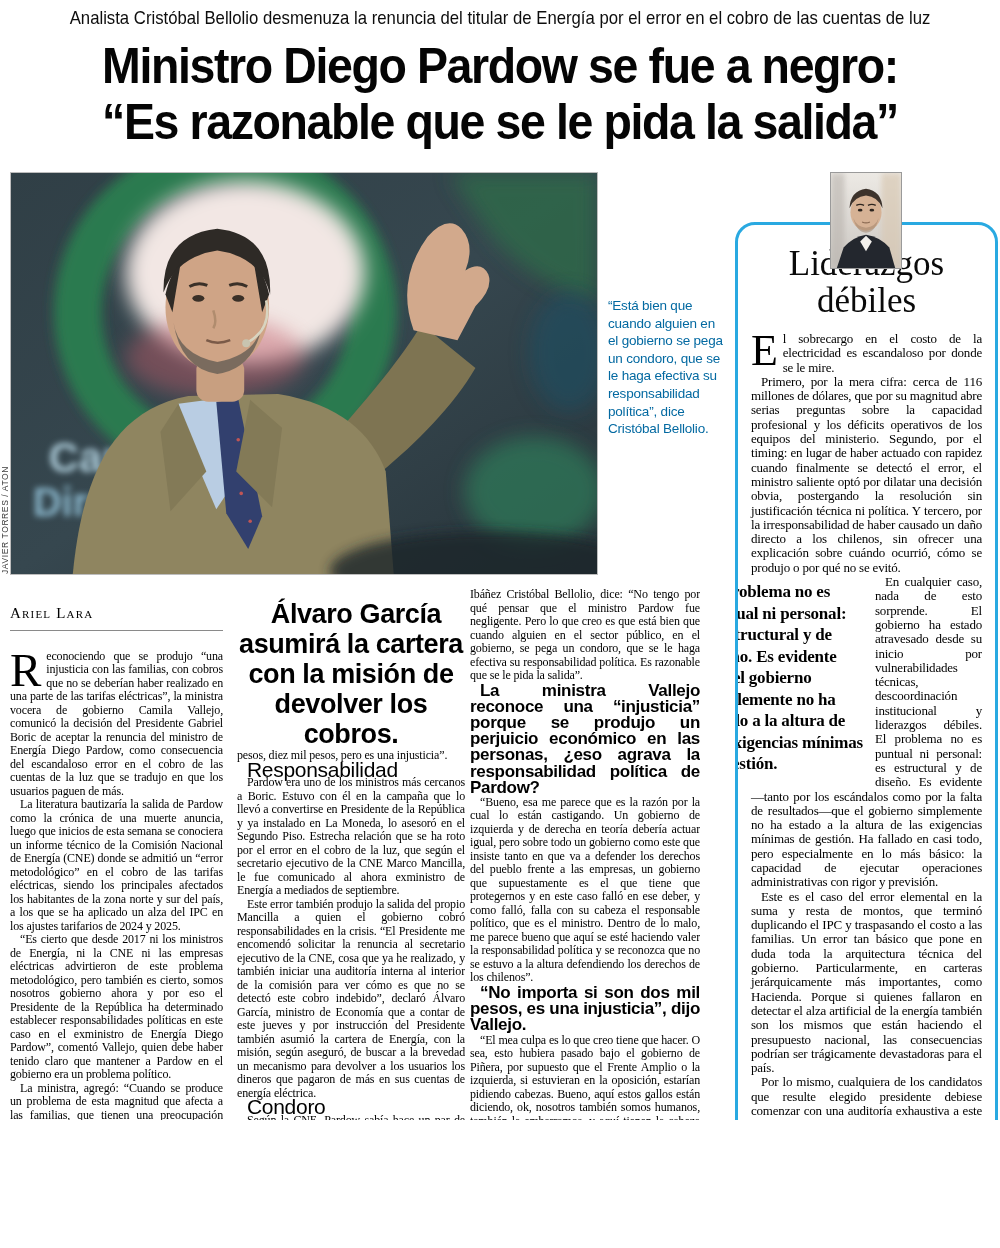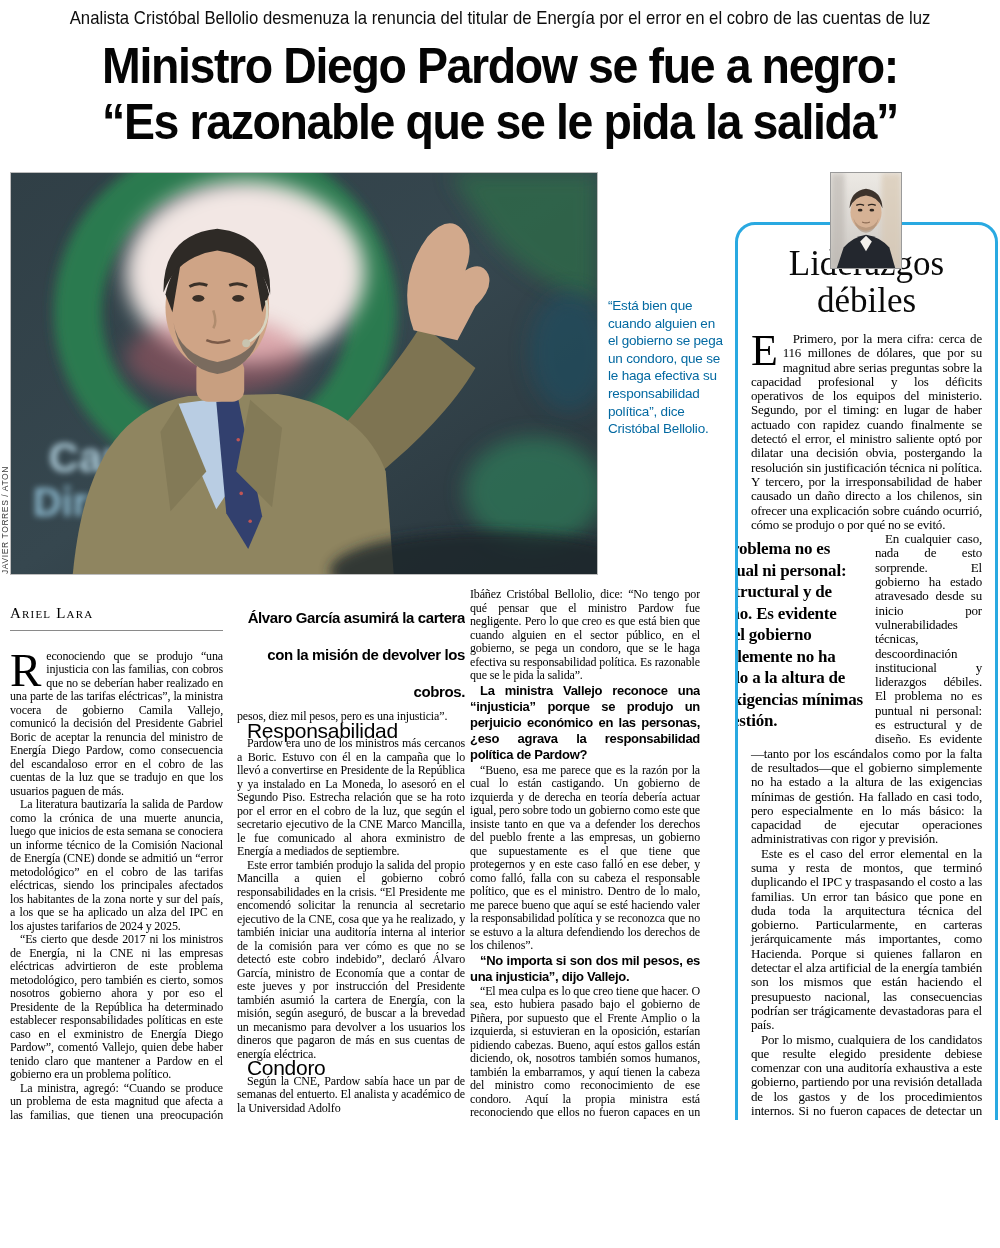--- a/index.html
+++ b/index.html
@@ -33,26 +33,26 @@
        font-size:12px;line-height:13.5px;text-align:justify;letter-spacing:-.15px;}
   .col p{margin:0;text-indent:10px;}
   .col p.noindent{text-indent:0;}
   .col1{left:10px;width:213px;}
   .col2{left:237px;width:228px;top:585px;}
   .col3{left:470px;width:230px;top:588px;}
 
   .byline{font-variant:small-caps;font-size:15px;letter-spacing:1.2px;text-align:left;
           border-bottom:1px solid #8a8a8a;padding-bottom:9px;margin-bottom:19px;}
   .dropcap{float:left;font-size:47px;line-height:38px;padding:1px 5px 0 0;}
-  .deck{font-family:"Liberation Sans",sans-serif;font-weight:700;font-size:15px;
-        line-height:37px;letter-spacing:-.4px;text-align:right;padding-top:14px;
+  .deck{font-family:"Liberation Sans",sans-serif;font-weight:700;font-size:27px;
+        line-height:30px;letter-spacing:-.4px;text-align:center;padding-top:14px;
         margin:0 0 17px 0;text-indent:0;}
   .subhead{font-family:"Liberation Sans",sans-serif;font-weight:400;font-size:21px;
            letter-spacing:-.3px;text-align:left;margin:10px 0 4px 0;text-indent:0;}
-  .qpara{font-family:"Liberation Sans",sans-serif;font-weight:700;font-size:13px;
+  .qpara{font-family:"Liberation Sans",sans-serif;font-weight:700;font-size:17px;
          line-height:16.2px;letter-spacing:-.3px;}
 
   
   .op-box{position:absolute;left:735px;top:222px;width:263px;height:1026px;
           border:3px solid #29a9e1;border-radius:20px;box-sizing:border-box;
           padding:0 13px;overflow:hidden;background:#fff;}
   .bunker-photo{position:absolute;left:830px;top:172px;width:72px;height:97px;
                 border:1px solid #9a9a9a;box-sizing:border-box;z-index:3;background:#e8e6e2;overflow:hidden;}
   .bunker-photo svg{display:block;width:100%;height:100%;}
   .op-author-wrap{margin-top:44px;text-align:center;}
@@ -202,21 +202,21 @@
       <ellipse cx="42" cy="38" rx="2.4" ry="1.4" fill="#2c241e"></ellipse>
       <path d="M26,33 Q30,31 34,33" stroke="#2c241e" stroke-width="1.4" fill="none"></path>
       <path d="M38,33 Q42,31 46,33" stroke="#2c241e" stroke-width="1.4" fill="none"></path>
       <path d="M32,50 Q36,52 40,50" stroke="#8a6a52" stroke-width="1.2" fill="none"></path>
     </svg>
   </div>
 
   <div class="op-box">
     <div class="op-title">Liderazgos débiles</div>
     <div class="op-body">
-      <p class="noindent"><span class="dropcap-e">E</span></p>
+      <p class="noindent"><span class="dropcap-e">E</span><span>l sobrecargo en el costo de la electricidad es escandaloso por donde se le mire.</span></p>
       <p>Primero, por la mera cifra: cerca de 116 millones de dólares, que por su magnitud abre serias preguntas sobre la capacidad profesional y los déficits operativos de los equipos del ministerio. Segundo, por el timing: en lugar de haber actuado con rapidez cuando finalmente se detectó el error, el ministro saliente optó por dilatar una decisión obvia, postergando la resolución sin justificación técnica ni política. Y tercero, por la irresponsabilidad de haber causado un daño directo a los chilenos, sin ofrecer una explicación sobre cuándo ocurrió, cómo se produjo o por qué no se evitó.</p>
       <div class="op-inset">El problema no es puntual ni personal: es estructural y de diseño. Es evidente que el gobierno simplemente no ha estado a la altura de las exigencias mínimas de gestión.</div>
       <p>En cualquier caso, nada de esto sorprende. El gobierno ha estado atravesado desde su inicio por vulnerabilidades técnicas, descoordinación institucional y liderazgos débiles. El problema no es puntual ni personal: es estructural y de diseño. Es evidente—tanto por los escándalos como por la falta de resultados—que el gobierno simplemente no ha estado a la altura de las exigencias mínimas de gestión. Ha fallado en casi todo, pero especialmente en lo más básico: la capacidad de ejecutar operaciones administrativas con rigor y previsión.</p>
       <p>Este es el caso del error elemental en la suma y resta de montos, que terminó duplicando el IPC y traspasando el costo a las familias. Un error tan básico que pone en duda toda la arquitectura técnica del gobierno. Particularmente, en carteras jerárquicamente más importantes, como Hacienda. Porque si quienes fallaron en detectar el alza artificial de la energía también son los mismos que están haciendo el presupuesto nacional, las consecuencias podrían ser trágicamente devastadoras para el país.</p>
       <p>Por lo mismo, cualquiera de los candidatos que resulte elegido presidente debiese comenzar con una auditoría exhaustiva a este gobierno, partiendo por una revisión detallada de los gastos y de los procedimientos internos. Si no fueron capaces de detectar un error de cálculo tan evidente en el sector energético, y de hacerse cargo a tiempo, menos podrían haber advertido fallas en algo significativamente más complejo, como las cuentas fiscales, las proyecciones macroeconómicas o los compromisos de deuda pública.</p>
     </div>
   </div>
 
 </div>
 

